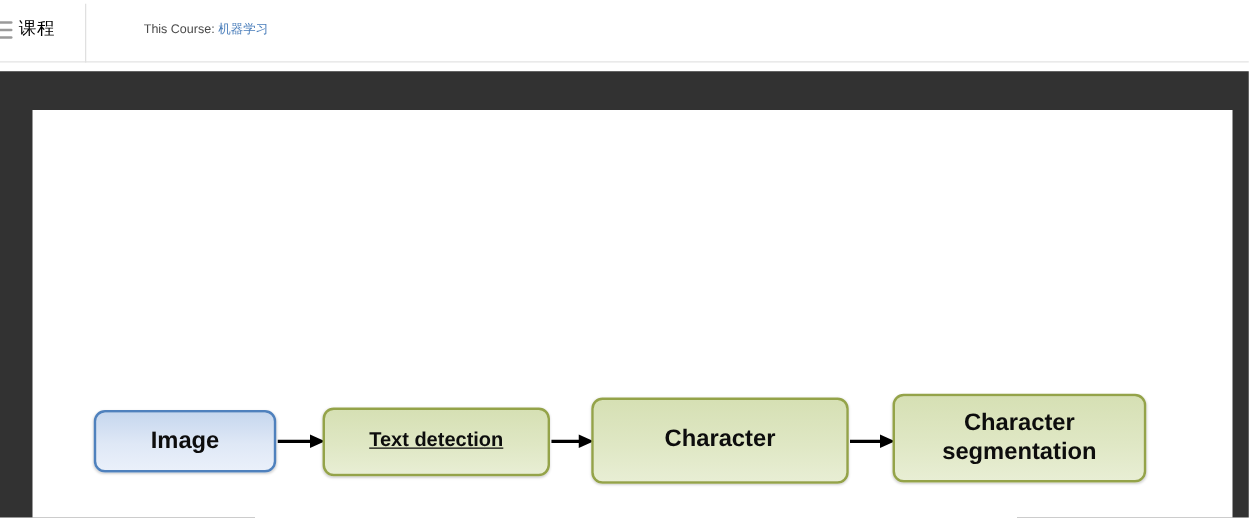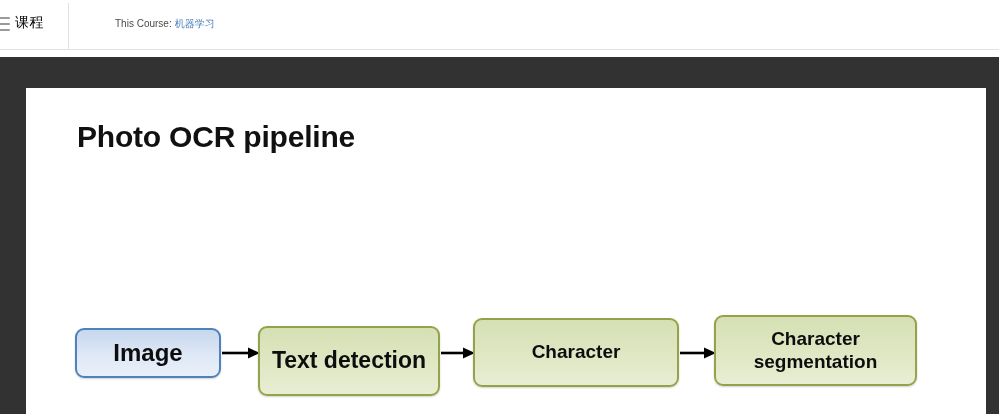--- a/index.html
+++ b/index.html
@@ -141,22 +141,22 @@
     border: 2px solid #4f81bd;
     box-shadow: 0 1px 2px rgba(0,0,0,0.18);
   }
   .flow-box.olive {
     background: linear-gradient(180deg, #d6e0b4 0%, #dfe7c4 55%, #e8eed4 100%);
     border: 2px solid #94a349;
     box-shadow: 0 1px 2px rgba(0,0,0,0.18);
   }
 
   
-  #box-image        { left: 49px;  top: 240px; width: 146px; height: 50px; font-size: 24px; }
-  #box-text-detect  { left: 232px; top: 238px; width: 182px; height: 70px; font-size: 23px; }
+  #box-image        { left: 49px;  top: 240px; width: 146px; height: 50px; font-size: 19px; }
+  #box-text-detect  { left: 232px; top: 238px; width: 182px; height: 55px; font-size: 16px; text-decoration: underline; }
   #box-char-seg     { left: 447px; top: 230px; width: 206px; height: 69px; font-size: 19px; }
   #box-char-rec     { left: 688px; top: 227px; width: 203px; height: 71px; font-size: 19px; }
 
   
   .arrow {
     position: absolute;
     height: 12px;
     display: block;
   }
   #arrow-1 { left: 196px; top: 259px; width: 38px; }
@@ -183,21 +183,20 @@
       <span class="prefix">This Course:</span><span class="course-link">机器学习</span>
     </div>
 
   </div>
 </div>
 
 <div id="stage">
 
   <div id="slide">
 
-    <div id="slide-title">Photo OCR pipeline</div>
 
     <div id="flow">
 
       <div id="box-image" class="flow-box blue">
         <span>Image</span>
       </div>
 
       <svg id="arrow-1" class="arrow" viewBox="0 0 38 12">
         <line x1="0" y1="6" x2="28" y2="6" stroke="#000000" stroke-width="2.6"></line>
         <polygon points="26,0.6 38,6 26,11.4" fill="#000000"></polygon>

